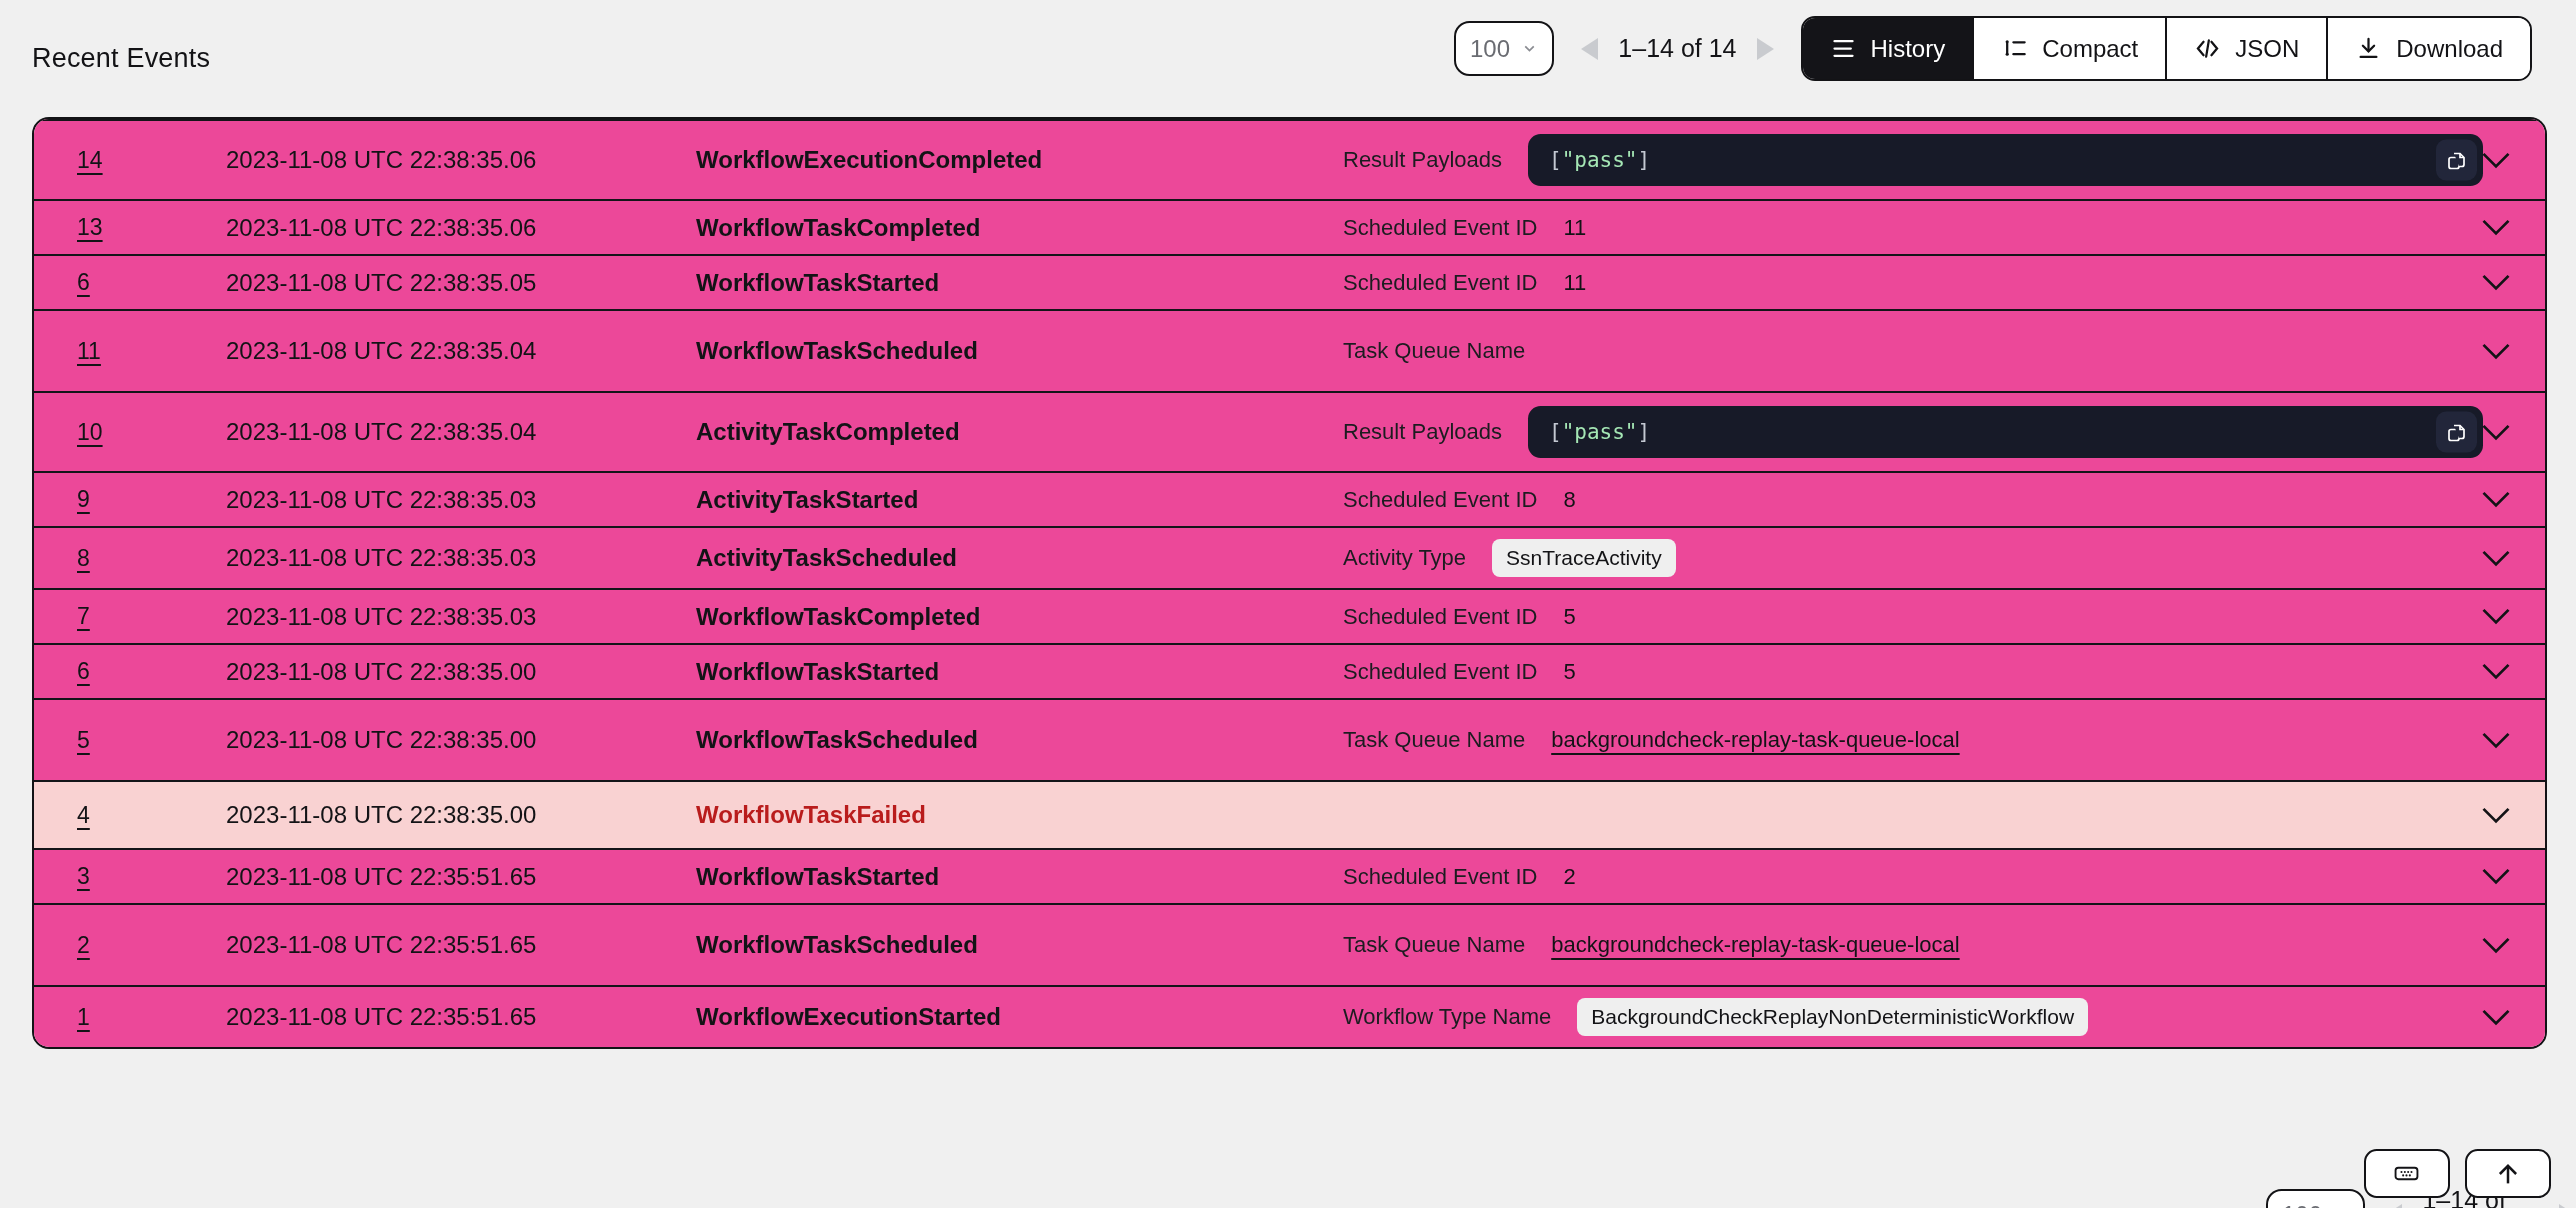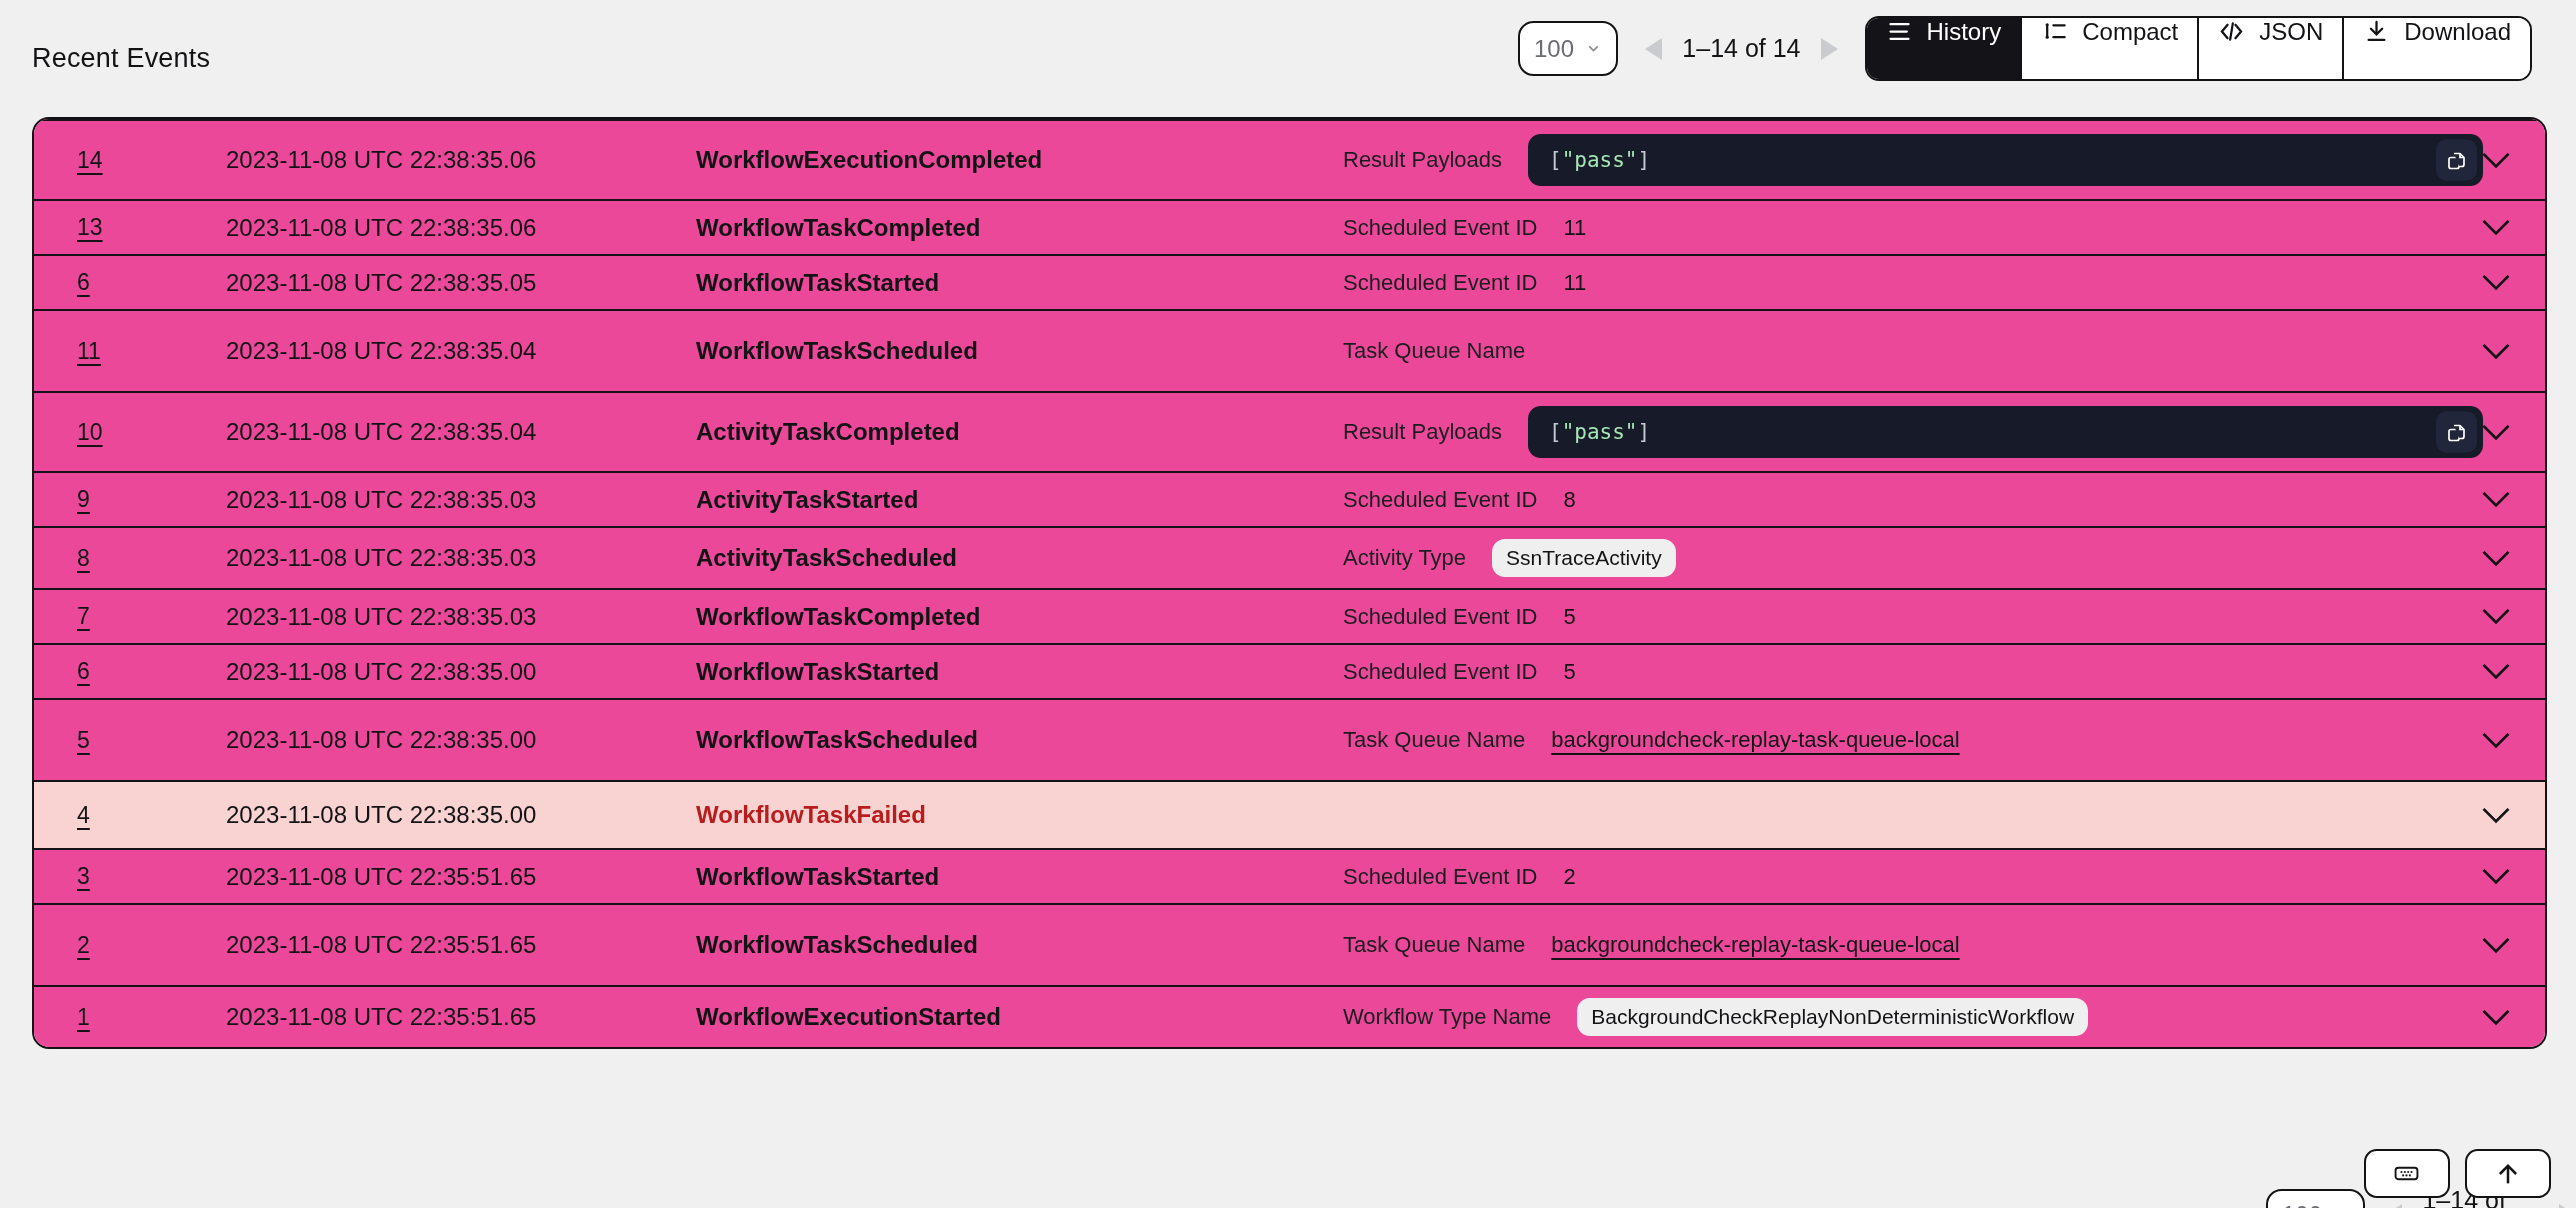--- a/index.html
+++ b/index.html
@@ -24,21 +24,21 @@
   .select{height:55px;min-width:96px;padding:0 14px;border:2.1px solid var(--ink);border-radius:15.5px;
     background:#fff;display:flex;align-items:center;justify-content:center;gap:11.3px;cursor:pointer}
   .select .val{font-size:24px;color:var(--muted)}
   .select svg{width:17px;height:17px;stroke:#8a8c92}
   .pager{display:flex;align-items:center;gap:20px}
   .range{font-size:25px;color:var(--ink)}
   .tri{width:0;height:0;border-top:11.3px solid transparent;border-bottom:11.3px solid transparent;cursor:pointer}
   .tri.prev{border-right:17.6px solid var(--disabled-arrow)}
   .tri.next{border-left:17.6px solid var(--disabled-arrow)}
   .btn-group{display:flex;border:2.1px solid var(--ink);border-radius:14px;overflow:hidden;background:#fff;height:65px}
-  .vbtn{display:flex;align-items:flex-start;gap:14px;padding:0 19px;font-size:24px;color:var(--ink);
+  .vbtn{display:flex;align-items:center;gap:14px;padding:0 27px;font-size:24px;color:var(--ink);
     background:#fff;border:none;border-left:2.1px solid var(--ink);cursor:pointer;font-family:inherit;white-space:nowrap}
   .vbtn:first-child{border-left:none}
   .vbtn.active{background:var(--header-bg);color:#fff}
   .vbtn svg{width:27px;height:27px;flex:none}
   
   .table{position:absolute;left:32px;width:2515px;top:117px;background:#fff;border:2.1px solid var(--ink);
     border-radius:17px;overflow:hidden}
   .thead{height:84px;background:var(--header-bg);position:relative;color:#fff;font-size:22.5px}
   .th{position:absolute;top:0;height:100%;display:flex;align-items:center;gap:14px;cursor:pointer}
   .th svg{stroke:#fff}
@@ -50,21 +50,21 @@
   .row.badge{min-height:62px}
   .row.failed{min-height:68px;background:var(--failed-row-bg)}
   .id{position:absolute;left:43px;font-size:23px;color:var(--ink);text-decoration:underline;
     text-underline-offset:5px;cursor:pointer}
   .time{position:absolute;left:192px;font-size:24px;white-space:nowrap}
   .event{position:absolute;left:662px;font-size:24px;font-weight:700;white-space:nowrap}
   .row.failed .event{color:var(--failed-text)}
   .detail{position:absolute;left:1309px;right:62px;display:flex;align-items:center;gap:26px}
   .dlabel{font-size:22px;color:#1c1c20;white-space:nowrap}
   .dvalue-text{font-size:22px}
-  .dvalue-badge{font-size:21px;background:var(--badge-bg);padding:7px 14px;border-radius:13px;white-space:nowrap}
+  .dvalue-badge{font-size:21px;background:var(--badge-bg);padding:7px 14px;border-radius:8px;white-space:nowrap}
   .row.failed .dvalue-badge{background:#f6efef}
   .dvalue-link{font-size:22px;text-decoration:underline;text-underline-offset:5.6px;cursor:pointer;white-space:nowrap}
   .row .dvalue-text,.row .dvalue-badge,.row .dvalue-link,.row .codeblock{display:none}
   .row.text .dvalue-text{display:inline}
   .row.badge .dvalue-badge{display:inline-block}
   .row.link .dvalue-link{display:inline}
   .row.code .codeblock{display:flex}
   .codeblock{flex:1;height:52px;background:var(--code-bg);border-radius:12.7px;align-items:center;
     padding:0 63px 0 21px;position:relative;font-family:"DejaVu Sans Mono",monospace;font-size:21px}
   .c-open,.c-close{color:var(--code-bracket)}

